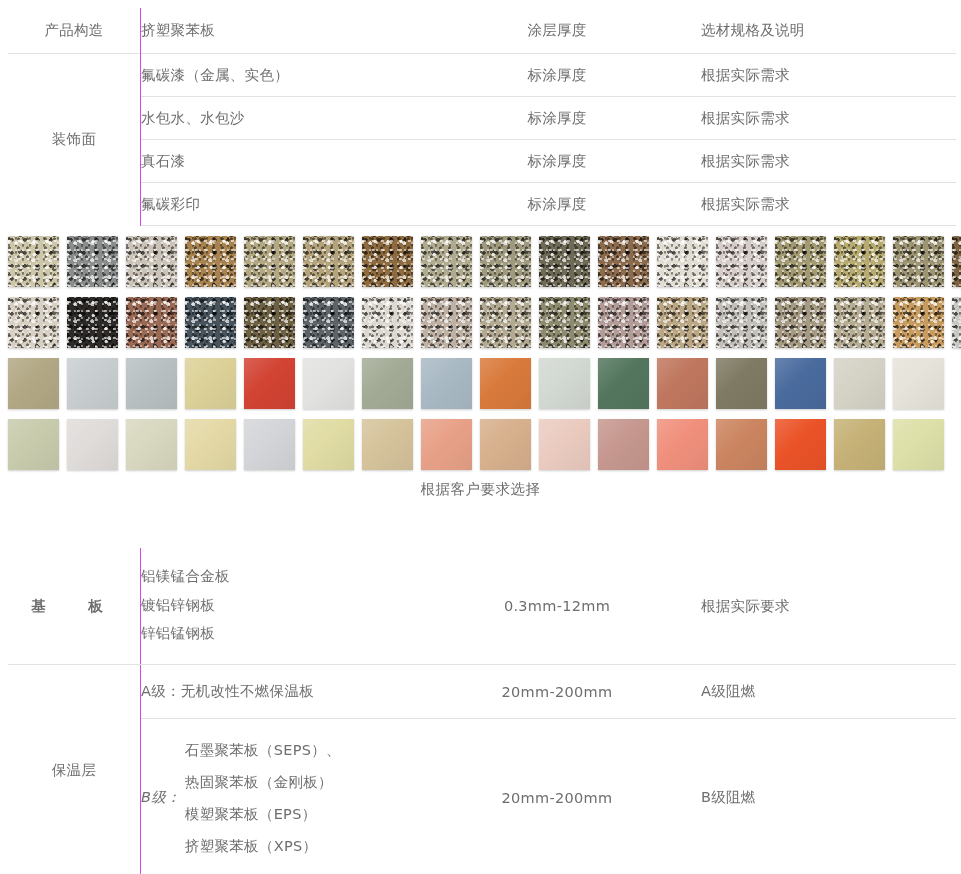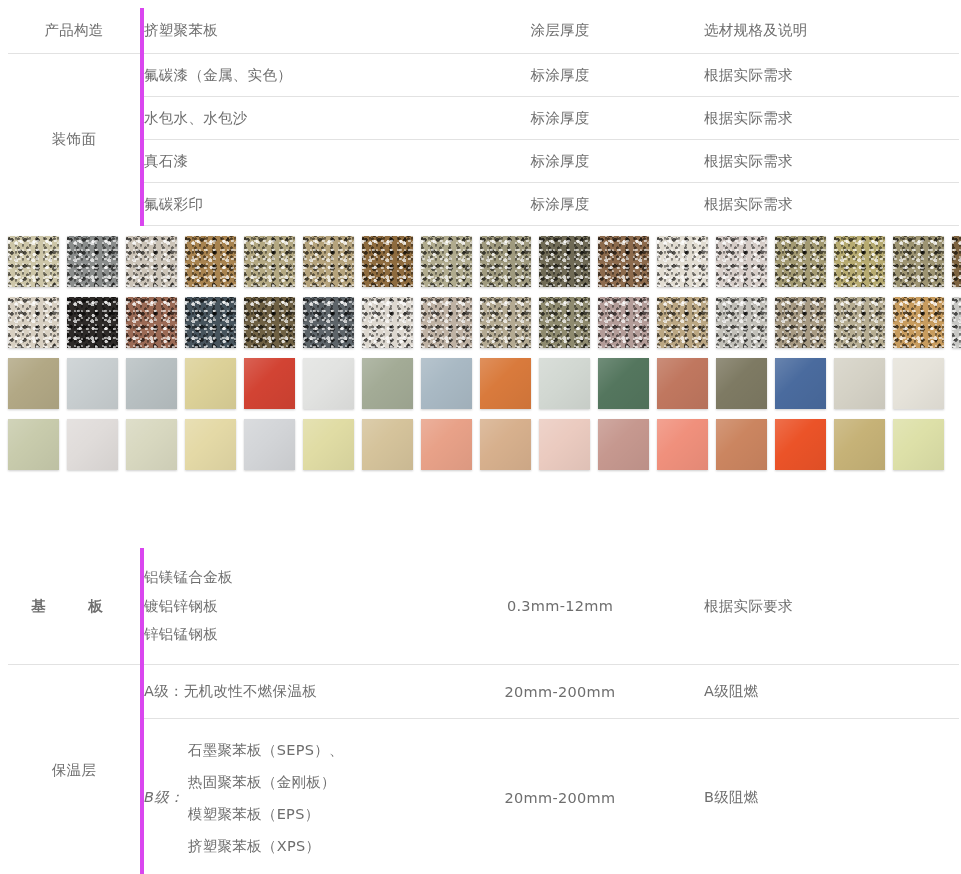--- a/index.html
+++ b/index.html
@@ -22,21 +22,21 @@
   }
   .tbl td{
     vertical-align:middle;
     font-size:14.5px;
     color:#6e6e6e;
     font-weight:400;
     padding:0;
     letter-spacing:.3px;
   }
   .hline{border-bottom:1px solid #e2e2e2;}
-  .vline{border-right:4px solid #d946ef;}
+  .vline{border-right:1px solid #d946ef;}
 
   .c1{width:132px;text-align:center;}
   .c2{width:272px;text-align:left;padding-left:31px;}
   .c3{width:288px;text-align:center;padding-left:38px;}
   .c4{width:255px;text-align:left;}
 
   .hdr td{height:45px;color:#6e6e6e;}
   .rowcell{height:42px;margin-left:47px;}
 
   .wide{letter-spacing:14px;text-indent:14px;}
@@ -209,29 +209,30 @@
           <div class="sw solid" title="#d7b08d" style="background: rgb(215, 176, 141);"></div>
           <div class="sw solid" title="#ebcbc0" style="background: rgb(235, 203, 192);"></div>
           <div class="sw solid" title="#c6988f" style="background: rgb(198, 152, 143);"></div>
           <div class="sw solid" title="#f0907c" style="background: rgb(240, 144, 124);"></div>
           <div class="sw solid" title="#cb8560" style="background: rgb(203, 133, 96);"></div>
           <div class="sw solid" title="#eb5328" style="background: rgb(235, 83, 40);"></div>
           <div class="sw solid" title="#c6b277" style="background: rgb(198, 178, 119);"></div>
           <div class="sw solid" title="#dde0a8" style="background: rgb(221, 224, 168);"></div>
         </div>
       </div>
+    <div class="caption">根据客户要求选择</div>
   </div>
 
   <table class="tbl" style="top:548px;">
     <tbody>
       <tr>
         <td class="c1 vline hline" style="height:116px;font-weight:bold;">
           <span class="wide">基　板</span>
         </td>
-        <td class="c2 hline" style="height:116px;">
+        <td class="c2 hline" style="height:116px;font-family:Liberation Mono, monospace;">
           <div class="stack">
             <div>铝镁锰合金板</div>
             <div>镀铝锌钢板</div>
             <div>锌铝锰钢板</div>
           </div>
         </td>
         <td class="c3 hline">0.3mm-12mm</td>
         <td class="c4 hline">根据实际要求</td>
       </tr>
 

